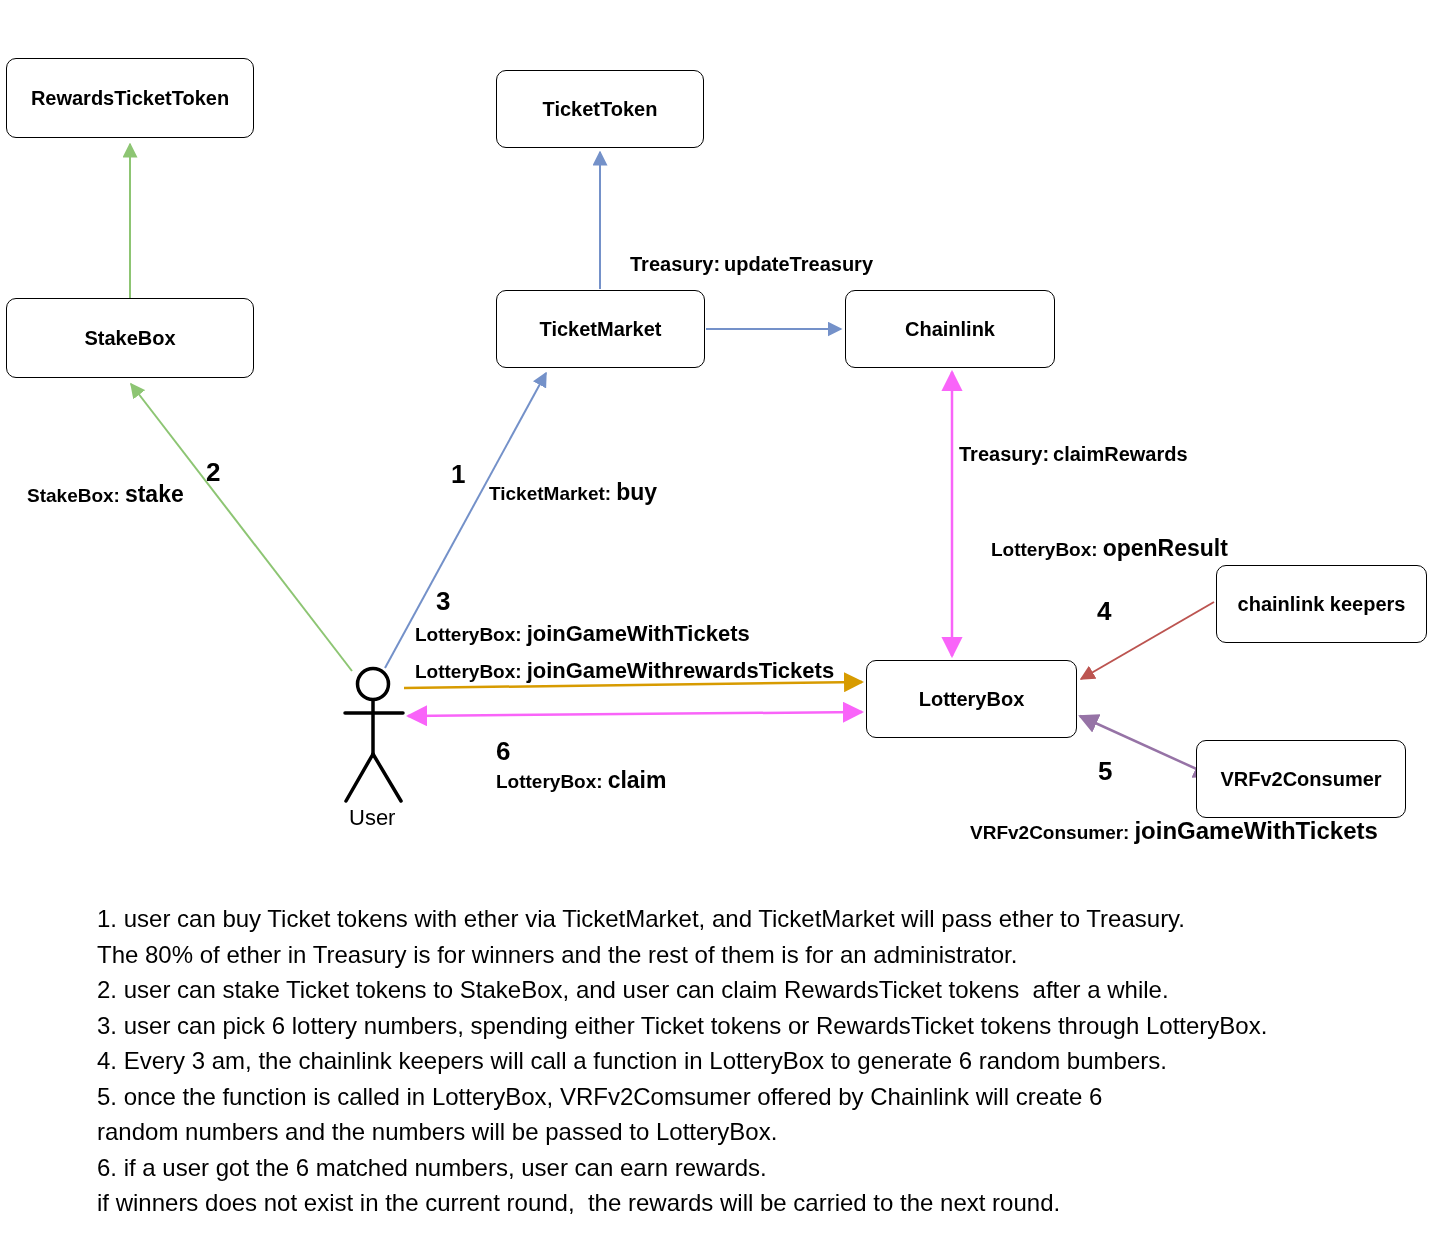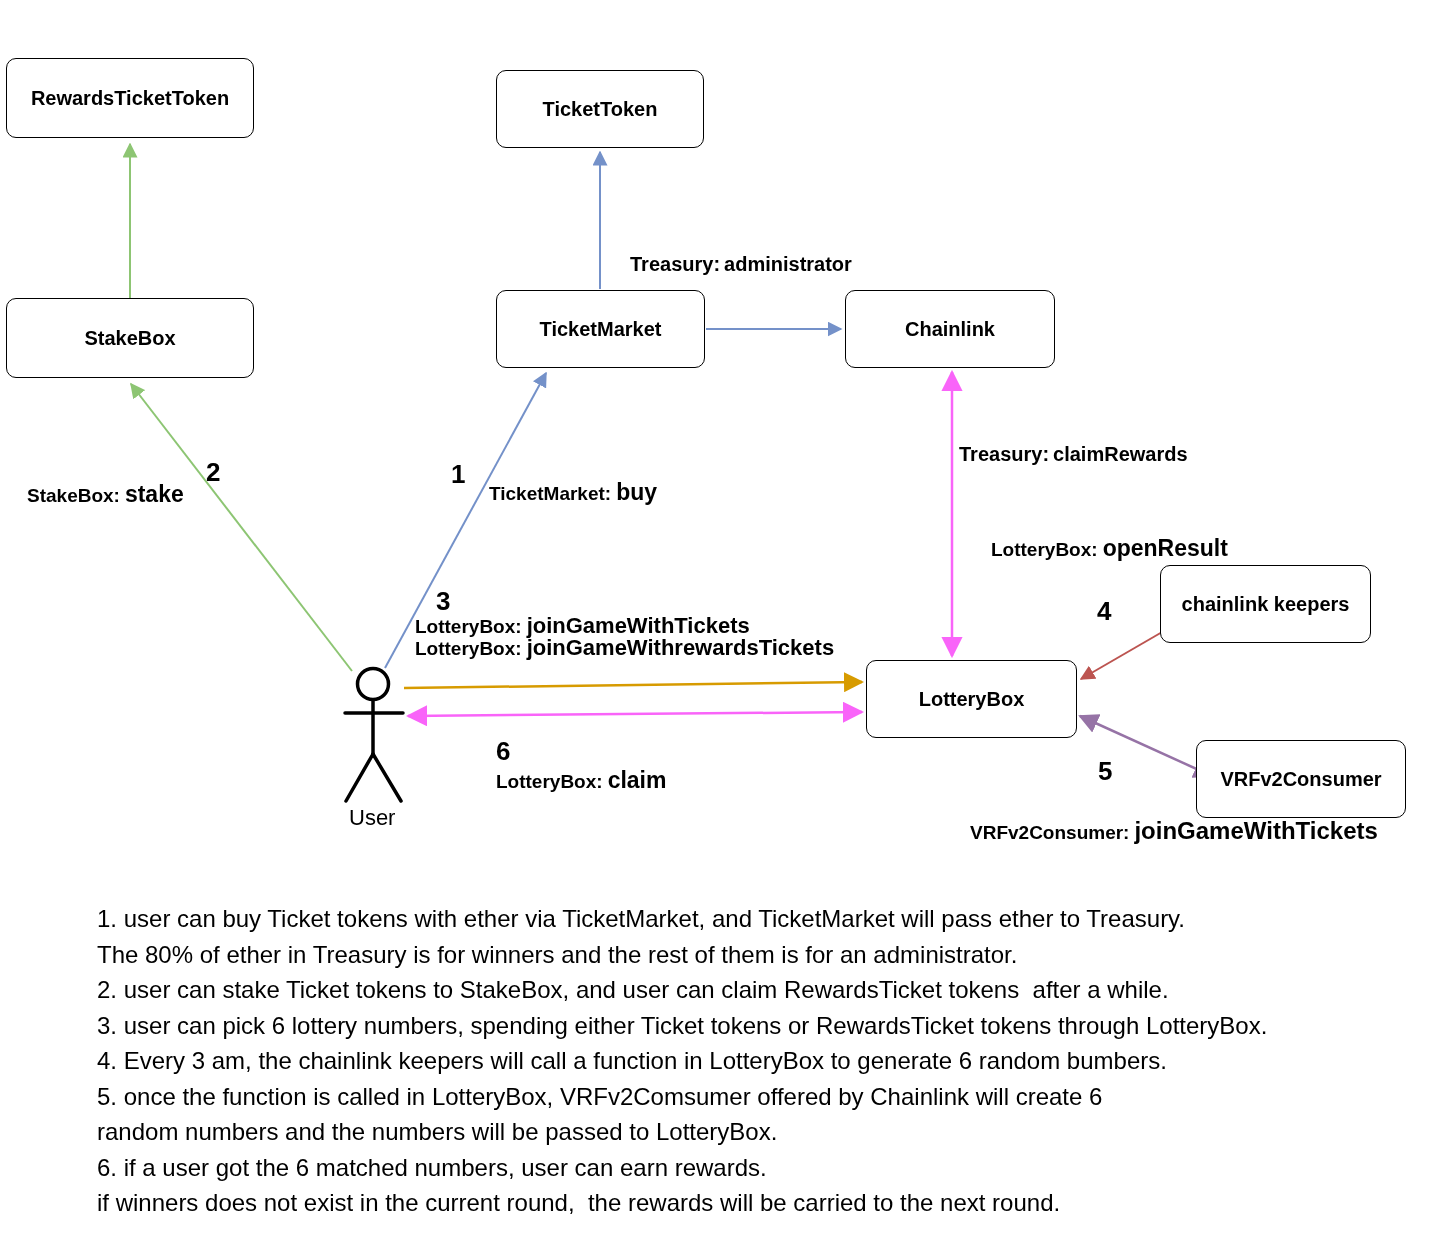--- a/index.html
+++ b/index.html
@@ -24,21 +24,21 @@
   }
   .edge-label{
     position:absolute;
     font-weight:700;color:#000;
     white-space:nowrap;
   }
   .edge-label .lp{font-size:19px;}
   .edge-label .lm{font-size:23px;margin-left:5px;}
   .edge-label.uniform .lp{font-size:20px;}
   .edge-label.uniform .lm{font-size:20px;margin-left:4px;}
-  .join-line{line-height:20px;}
+  .join-line{line-height:35px;}
   .edge-num{
     position:absolute;
     font-weight:700;font-size:26px;color:#000;
   }
   .actor-label{
     position:absolute;
     font-size:22px;color:#000;font-weight:400;
   }
   .notes{position:absolute;left:97px;top:901px;}
   .note{
@@ -112,21 +112,21 @@
       <line x1="373" y1="754" x2="346" y2="801"></line>
       <line x1="373" y1="754" x2="401" y2="801"></line>
     </g>
   </svg>
 
   <div class="node" style="left:6px;top:58px;width:248px;height:80px">RewardsTicketToken</div>
   <div class="node" style="left:6px;top:298px;width:248px;height:80px">StakeBox</div>
   <div class="node" style="left:496px;top:70px;width:208px;height:78px">TicketToken</div>
   <div class="node" style="left:496px;top:290px;width:209px;height:78px">TicketMarket</div>
   <div class="node" style="left:845px;top:290px;width:210px;height:78px">Chainlink</div>
-  <div class="node" style="left:1160px;top:565px;width:211px;height:78px">chainlink keepers</div>
+  <div class="node" style="left:1216px;top:565px;width:211px;height:78px">chainlink keepers</div>
   <div class="node" style="left:866px;top:660px;width:211px;height:78px">LotteryBox</div>
   <div class="node" style="left:1196px;top:740px;width:210px;height:78px">VRFv2Consumer</div>
 
   <div class="actor-label" style="left:349px;top:805px">User</div>
 
   <div class="edge-num" style="left:206px;top:457px">2</div>
   <div class="edge-num" style="left:451px;top:459px">1</div>
   <div class="edge-num" style="left:436px;top:586px">3</div>
   <div class="edge-num" style="left:1097px;top:596px">4</div>
   <div class="edge-num" style="left:1098px;top:756px">5</div>
@@ -134,21 +134,21 @@
 
   <div class="edge-label" style="left:27px;top:481px">
     <span class="lp">StakeBox:</span><span class="lm">stake</span>
   </div>
 
   <div class="edge-label" style="left:489px;top:479px">
     <span class="lp">TicketMarket:</span><span class="lm">buy</span>
   </div>
 
   <div class="edge-label uniform" style="left:630px;top:253px">
-    <span class="lp">Treasury:</span><span class="lm">administrator</span>
+    <span class="lp">Treasury:</span><span class="lm">updateTreasury</span>
   </div>
 
   <div class="edge-label uniform" style="left:959px;top:443px">
     <span class="lp">Treasury:</span><span class="lm">claimRewards</span>
   </div>
 
   <div class="edge-label" style="left:991px;top:535px">
     <span class="lp">LotteryBox:</span><span class="lm">openResult</span>
   </div>
 

